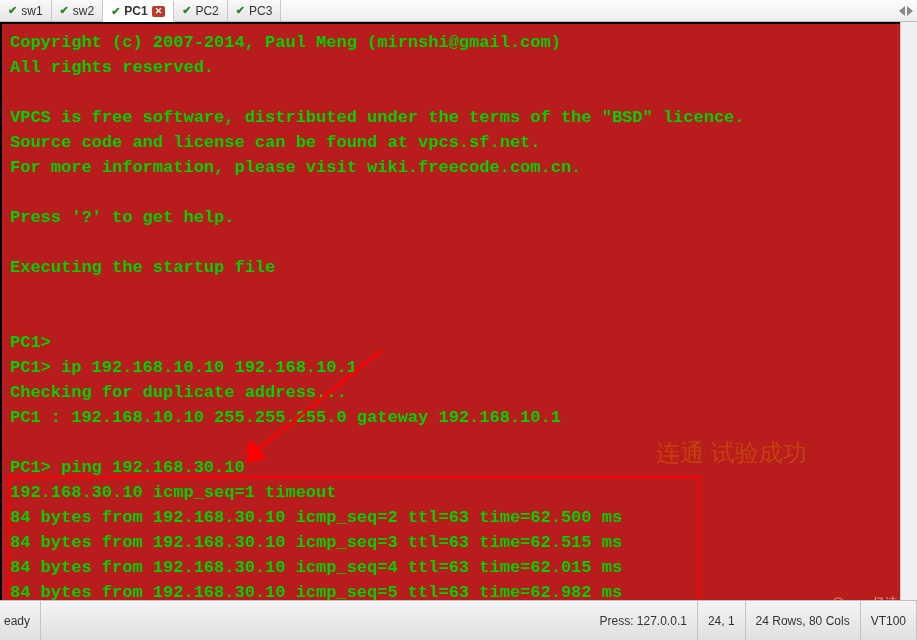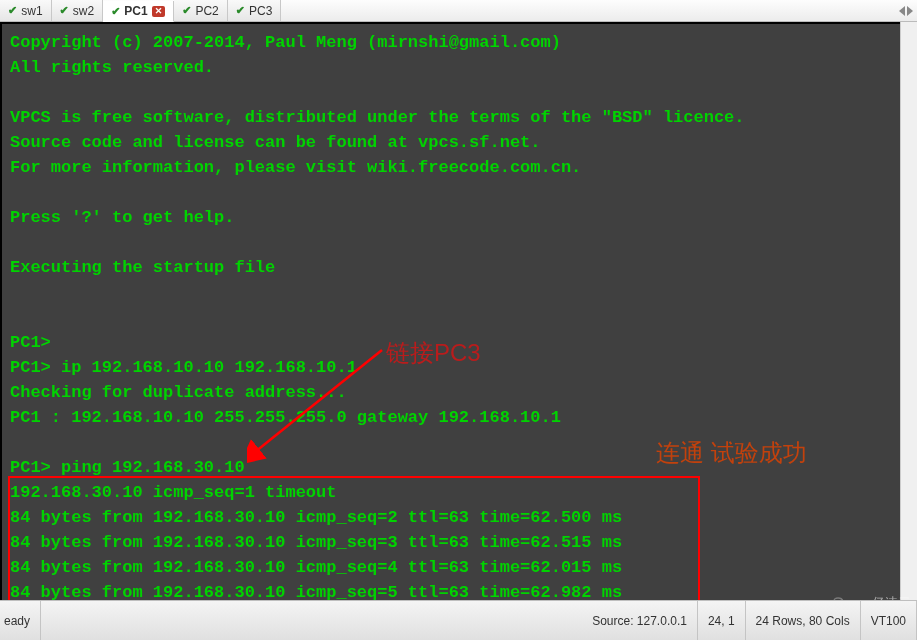--- a/index.html
+++ b/index.html
@@ -54,21 +54,21 @@
       padding-right: 4px;
     }
     .tri-left, .tri-right {
       width: 0; height: 0;
       border-top: 5px solid transparent;
       border-bottom: 5px solid transparent;
     }
     .tri-left { border-right: 6px solid #888; }
     .tri-right { border-left: 6px solid #888; }
     .terminal {
-      background: #404040;
+      background: #b91c1c;
       color: #00d300;
       font-family: "Consolas", "Courier New", monospace;
       font-size: 17px;
       font-weight: bold;
       line-height: 25px;
       padding: 6px 8px;
       height: 584px;
       white-space: pre;
       position: relative;
       border-top: 2px solid #000;
@@ -223,17 +223,17 @@
 <div class="watermark">
   <svg width="20" height="14" viewBox="0 0 20 14">
     <path d="M6 12 Q1 12 1 8 Q1 5 4 5 Q4 2 8 2 Q12 2 13 5 Q16 4 17 7 Q19 7 19 10 Q19 12 16 12 Z" fill="none" stroke="rgba(255,255,255,0.55)" stroke-width="1.3"></path>
   </svg>
   <span>亿速云</span>
 </div>
 
 <div class="statusbar">
   <div class="cell ready">eady</div>
   <div class="spacer"></div>
-  <div class="cell">Source: 127.0.0.1</div>
+  <div class="cell">Press: 127.0.0.1</div>
   <div class="cell">24, 1</div>
   <div class="cell">24 Rows, 80 Cols</div>
   <div class="cell">VT100</div>
 </div>
 
 </body></html>

